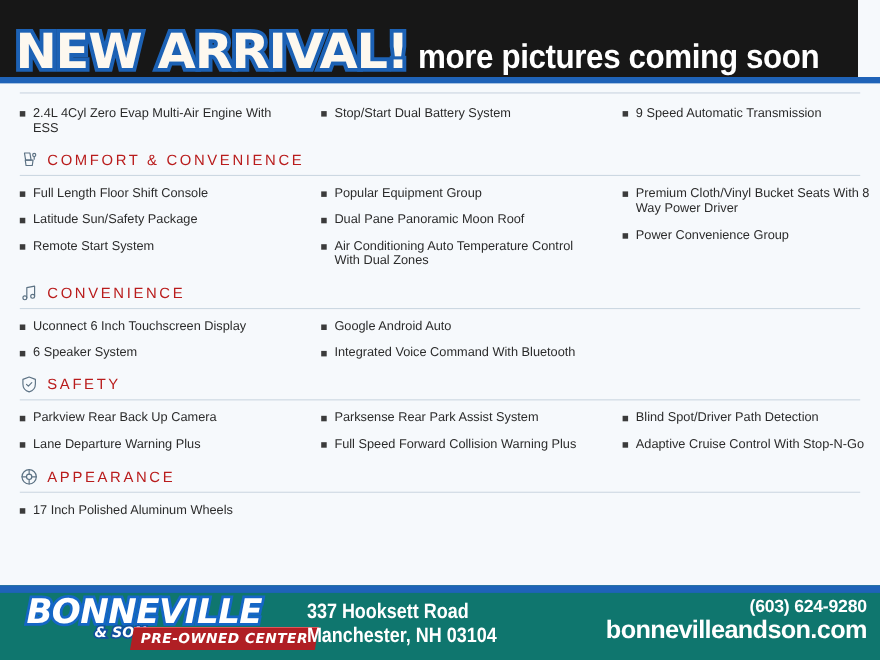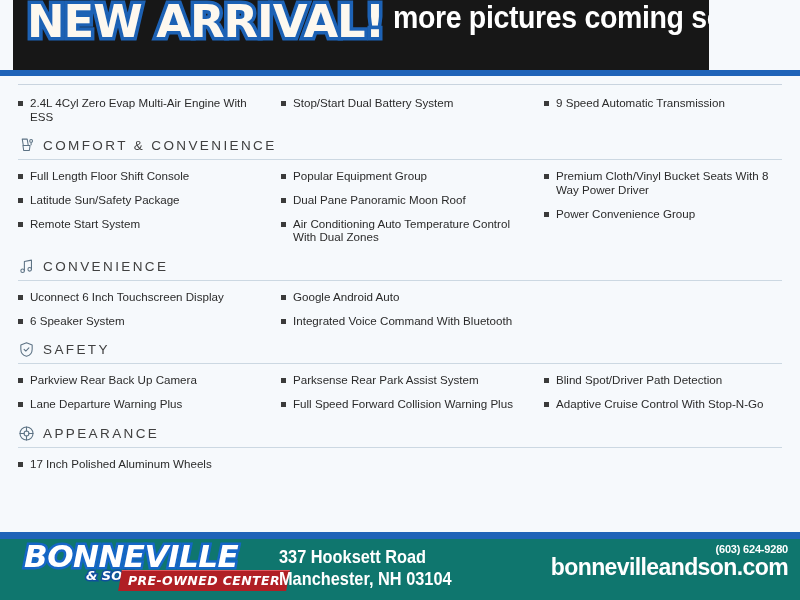--- a/index.html
+++ b/index.html
@@ -7,23 +7,23 @@
   html,body { width:800px; height:600px; }
   body {
     font-family:"Liberation Sans", sans-serif;
     background:#f6f9fc;
     overflow:hidden;
     position:relative;
   }
 
   
   #top-banner {
-    position:absolute; top:0; left:13px; width:696px; height:70px;
+    position:absolute; top:0; left:0; width:780px; height:70px;
     background:#171717;
-    display:flex; align-items:flex-start;
+    display:flex; align-items:flex-end;
     padding-left:14px;
     overflow:hidden;
   }
   #banner-headline {
     font-size:44px;
     font-weight:bold;
     font-style:normal;
     font-family:"DejaVu Sans", sans-serif;
     color:#fdf8ef;
     letter-spacing:-1px;
@@ -68,30 +68,30 @@
     gap:8px;
     padding-top:4px;
     padding-bottom:5px;
     border-bottom:1px solid #ccd8e2;
     margin-bottom:4px;
   }
   .section-head .ico { width:17px; height:17px; flex:0 0 17px; display:block; }
   .section-head .ico svg { display:block; }
   .section-title {
     font-size:13.5px;
-    color:#404040;
+    color:#b91c1c;
     letter-spacing:2.4px;
     font-family:"Liberation Sans", sans-serif;
     white-space:nowrap;
   }
 
   .grid {
     display:grid;
     grid-template-columns:258px 258px 248px;
-    column-gap:5px;
+    column-gap:16px;
     padding-top:5px;
   }
   .col { display:flex; flex-direction:column; }
   .feat {
     display:flex;
     align-items:flex-start;
     gap:7px;
     margin-bottom:10px;
     padding-right:14px;
   }
@@ -165,21 +165,21 @@
     transform:scaleX(0.86);
     transform-origin:left top;
     white-space:nowrap;
   }
   #contact {
     position:absolute; right:12px; top:11px;
     text-align:right;
   }
   #phone {
     font-family:"Liberation Sans", sans-serif;
-    font-weight:bold; font-size:11px; color:#ffffff;
+    font-weight:bold; font-size:16px; color:#ffffff;
     line-height:1.15;
     letter-spacing:-0.2px;
     white-space:nowrap;
   }
   #website {
     font-family:"Liberation Sans", sans-serif;
     font-weight:bold; font-size:23px; color:#ffffff;
     line-height:1.12;
     letter-spacing:-0.6px;
     white-space:nowrap;

